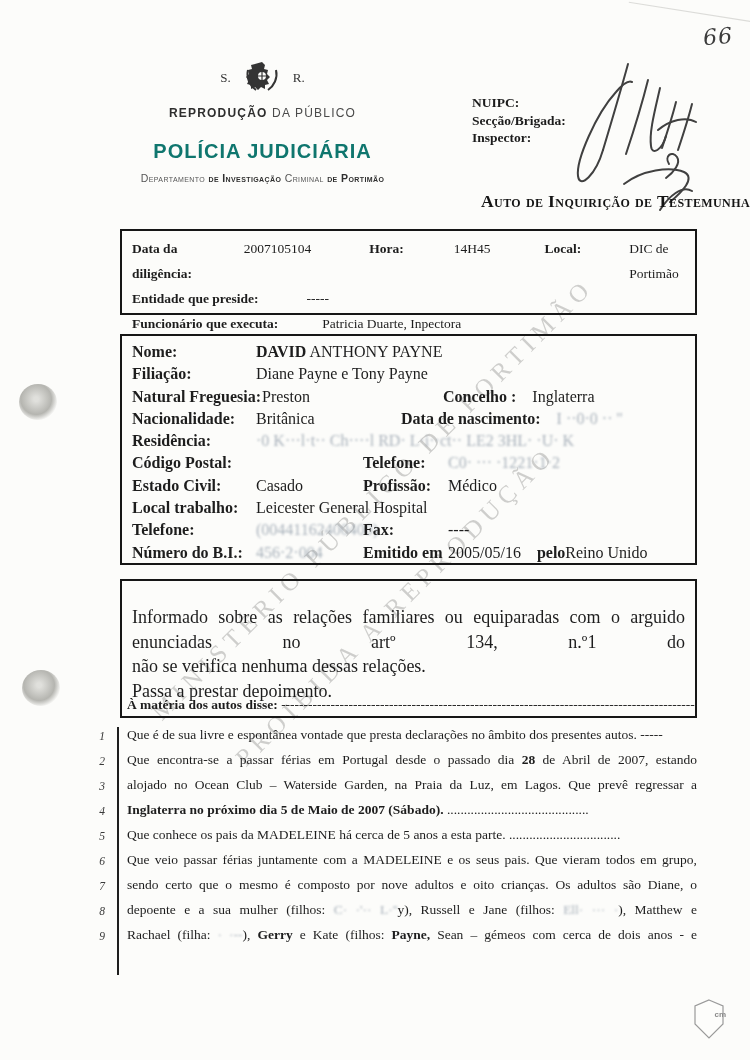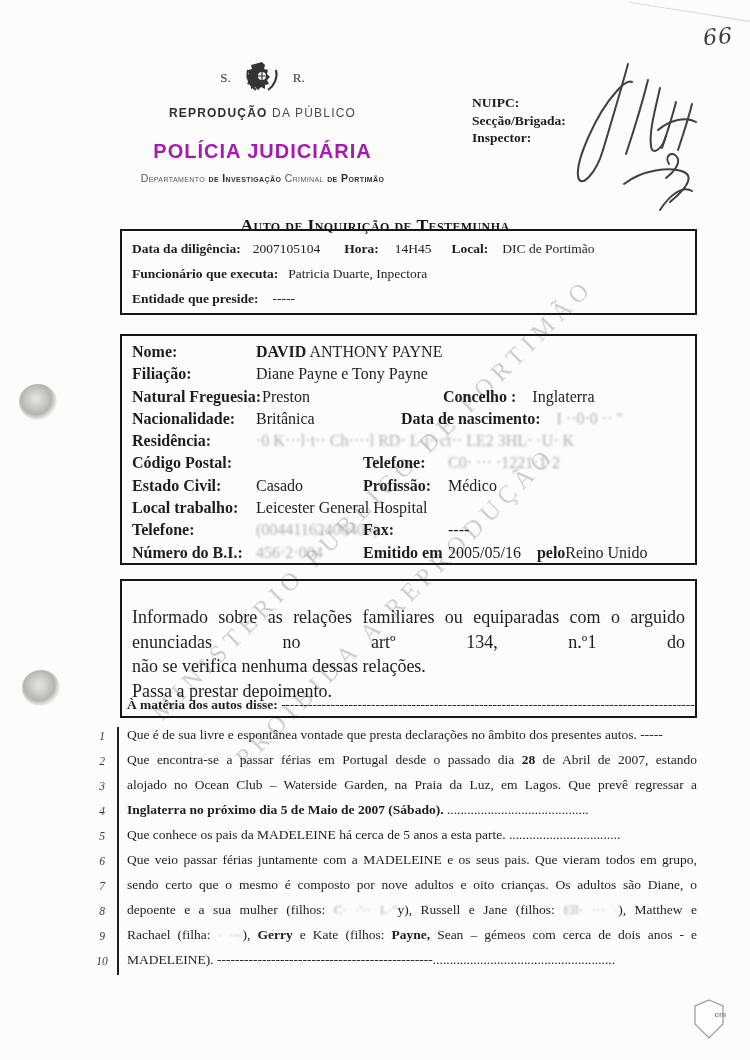--- a/index.html
+++ b/index.html
@@ -22,34 +22,34 @@
   .pagenum{position:absolute;left:703px;top:24px;font-family:"DejaVu Serif",serif;
            font-style:italic;font-size:22px;color:#3c3c3c;transform:rotate(-5deg);letter-spacing:1px;}
   
   .crest-row{position:absolute;left:120px;top:60px;width:285px;display:flex;align-items:center;justify-content:center;gap:11px;}
   .crest-sr{font-size:13px;color:#333;}
   .ministry{position:absolute;left:120px;top:106px;width:285px;text-align:center;
             font-family:"Liberation Sans",sans-serif;font-size:12px;letter-spacing:1.2px;color:#4a4a4a;}
   .ministry b{color:#2e2e2e;}
   .org{position:absolute;left:120px;top:140px;width:285px;text-align:center;
        font-family:"Liberation Sans",sans-serif;font-size:20px;font-weight:bold;
-       letter-spacing:1px;color:#a21caf;}
+       letter-spacing:1px;color:#0f766e;}
   .dept{position:absolute;left:70px;top:172px;width:385px;text-align:center;
         font-family:"Liberation Sans",sans-serif;font-variant:small-caps;font-size:10.5px;
         letter-spacing:.4px;color:#555;}
   .dept b{color:#2f2f2f;}
   .nuipc{position:absolute;left:472px;top:94px;font-weight:bold;font-size:13.5px;line-height:17.5px;color:#1c1c1c;}
   .sig-svg{position:absolute;left:572px;top:58px;}
   
-  .title{position:absolute;left:0;top:215px;width:750px;text-align:center;
+  .title{position:absolute;left:0;top:191px;width:750px;text-align:right;
          font-variant:small-caps;font-weight:bold;font-size:17.5px;letter-spacing:.4px;color:#151515;}
   
   .box{position:absolute;left:120px;width:553px;border:2px solid #161616;background:transparent;padding:5px 10px;}
   #box1{top:229px;height:72px;font-size:13.5px;}
-  #box1 .row{display:flex;line-height:25px;}
+  #box1 .row{display:flex;line-height:25px;gap:34px;}
   .lab{font-weight:bold;}
   #box2{top:334px;height:217px;font-size:16px;}
   .r2{position:relative;line-height:22.3px;height:22.3px;white-space:nowrap;}
   .l-lab{display:inline-block;width:120px;font-weight:bold;}
   .rg{position:absolute;top:0;display:flex;white-space:nowrap;}
   .rg-a{left:231px;}
   .rg-b{left:269px;}
   .rg-c{left:311px;}
   .rlab{font-weight:bold;display:inline-block;width:85px;}
   .smudge{color:#95a0ac;filter:blur(1.2px);opacity:.8;}
@@ -129,26 +129,26 @@
     <div class="box" id="box1">
       <div class="row">
         <span class="lab">Data da diligência:</span>
         <span style="margin-left:12px">2007105104</span>
         <span class="lab" style="margin-left:24px">Hora:</span>
         <span style="margin-left:16px">14H45</span>
         <span class="lab" style="margin-left:20px">Local:</span>
         <span style="margin-left:14px">DIC de Portimão</span>
       </div>
       <div class="row">
+        <span class="lab">Entidade que preside:</span>
+        <span style="margin-left:14px">-----</span>
+      </div>
+      <div class="row">
         <span class="lab">Funcionário que executa:</span>
         <span style="margin-left:10px">Patricia Duarte, Inpectora</span>
-      </div>
-      <div class="row">
-        <span class="lab">Entidade que preside:</span>
-        <span style="margin-left:14px">-----</span>
       </div>
     </div>
 
     <div class="box" id="box2">
       <div class="r2">
         <span class="l-lab">Nome:</span>
         <b>DAVID</b><span> ANTHONY PAYNE</span>
       </div>
       <div class="r2">
         <span class="l-lab">Filiação:</span>
@@ -263,24 +263,20 @@
       <div class="sline">
         <span class="snum">8</span>
         <div class="stext wrapjust"><span>depoente e a sua mulher (filhos: </span><span class="smudge">C· ·'·· L·''</span><span>y), Russell e Jane (filhos: </span><span class="smudge">Ell· ··· ·</span><span>), Matthew e</span></div>
       </div>
 
       <div class="sline">
         <span class="snum">9</span>
         <div class="stext wrapjust"><span>Rachael (filha: </span><span class="smudge">· ·--</span><span>), </span><b>Gerry</b><span> e Kate (filhos: </span><b>Payne,</b><span> Sean – gémeos com cerca de dois anos - e</span></div>
       </div>
 
-      <div class="sline">
-        <span class="snum">10</span>
-        <div class="stext"><span>MADELEINE). </span><span>------------------------------------------------</span><span>......................................................</span></div>
-      </div>
 
     </div>
 
     <div class="badge">
       <svg width="34" height="42" viewBox="0 0 34 42">
         <path d="M17 2 L31 8 L31 26 L17 40 L3 26 L3 8 Z" fill="#fdfdfb" stroke="#9a9a9a" stroke-width="1.2"></path>
       </svg>
       <span>cm</span>
     </div>
 

